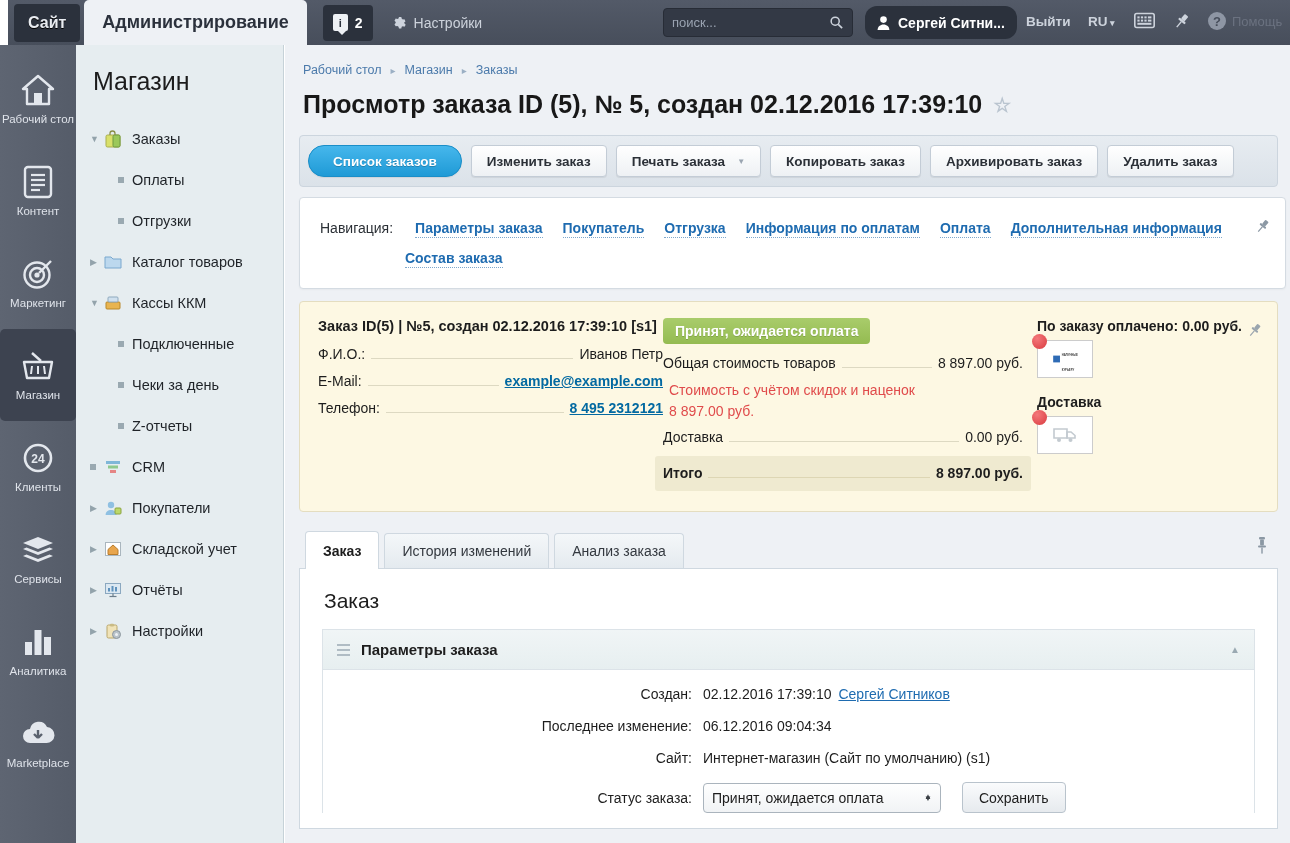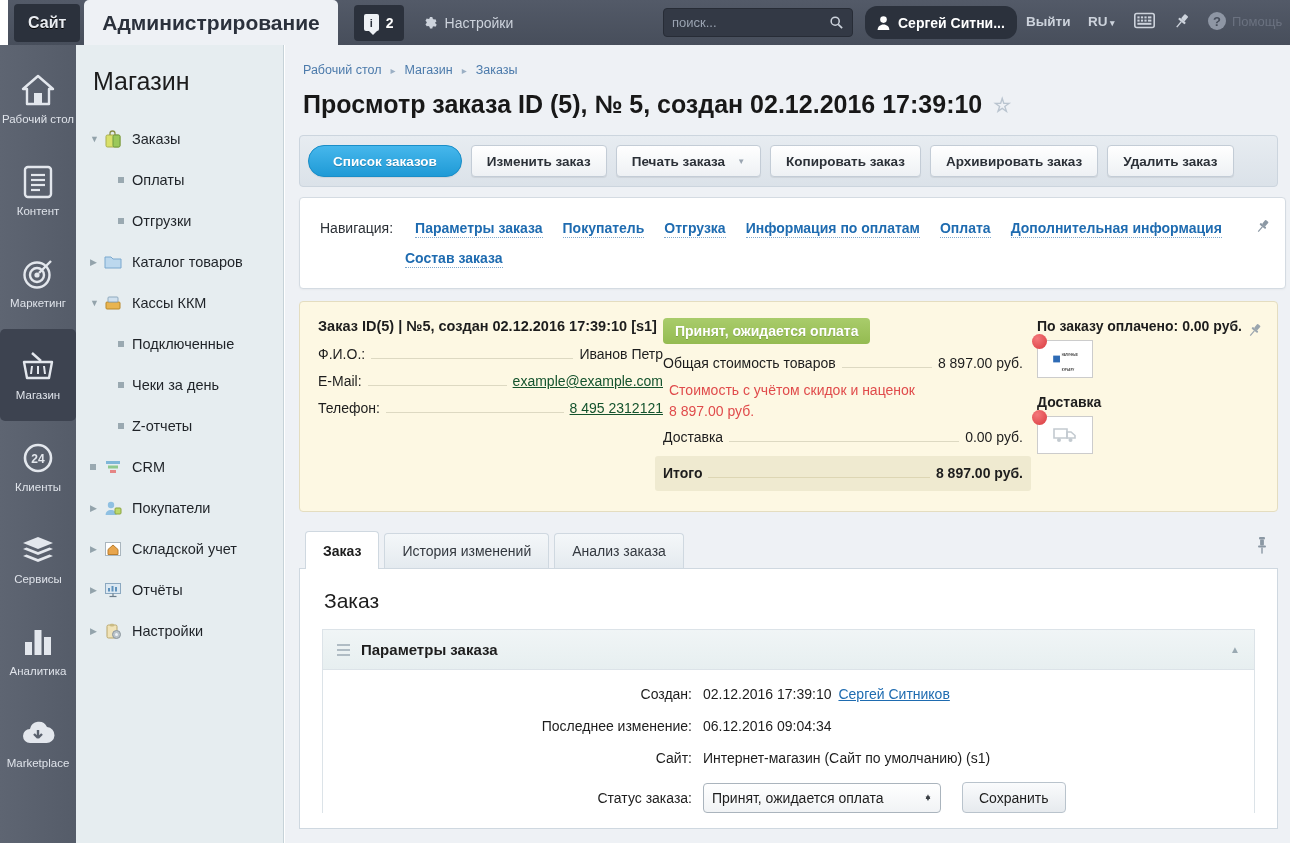--- a/index.html
+++ b/index.html
@@ -21,21 +21,21 @@
     margin-left: 6px; height: 38px; min-width: 66px; padding: 0 14px;
     background: #2b313c; border-radius: 4px;
     display: flex; align-items: center; justify-content: center;
     color: #e9ecf1; font-size: 16px; font-weight: bold;
     text-shadow: 0 1px 0 #000;
   }
   .tb-admin {
     margin-left: 4px; height: 45px; padding: 0 18px;
     background: #eef1f5; border-radius: 5px 5px 0 0;
     display: flex; align-items: center;
-    color: #2b313c; font-size: 21px; font-weight: bold;
+    color: #2b313c; font-size: 18px; font-weight: bold;
   }
   .tb-counter {
     margin-left: 16px; height: 36px; padding: 0 10px;
     background: #2b313c; border-radius: 4px;
     display: flex; align-items: center; gap: 7px;
   }
   .tb-counter .ic {
     width: 15px; height: 17px; background: #eef1f5; border-radius: 2px;
     color: #2b313c; font-size: 11px; font-weight: bold;
     display: flex; align-items: center; justify-content: center;
@@ -186,21 +186,21 @@
     border: 1px solid #e4ddc0; border-radius: 4px;
     padding: 16px 16px 20px 18px; position: relative;
     display: flex; gap: 0;
   }
   .sum-left { width: 345px; flex: 0 0 345px; }
   .sum-title { font-size: 14.5px; font-weight: bold; color: #1d1d1d; margin-bottom: 12px; white-space: nowrap;}
   .frow { display: flex; align-items: baseline; font-size: 14px; color: #1d1d1d; margin-bottom: 10px; }
   .frow .k { white-space: nowrap; }
   .frow .dots { flex: 1; border-bottom: 1px solid #ddd9c2; margin: 0 6px 4px 6px; min-width: 18px;}
   .frow .v { white-space: nowrap; }
-  .frow .v a { color: #14532d; text-decoration: underline; }
+  .frow .v a { color: #0369a1; text-decoration: underline; font-weight: bold; }
 
   .sum-mid { width: 360px; flex: 0 0 360px; }
   .status-badge {
     display: inline-block; background: #9fc55f;
     background-image: linear-gradient(180deg,#a9cc6b 0%,#94bb51 100%);
     color: #fff; font-size: 14px; font-weight: bold; text-shadow: 0 1px 0 rgba(0,0,0,.15);
     padding: 5px 12px; border-radius: 4px; margin-bottom: 11px; white-space: nowrap;
   }
   .frow.red { color: #e04b4b; flex-direction: column; }
   .frow.red .dots { border-bottom-color: transparent; }

